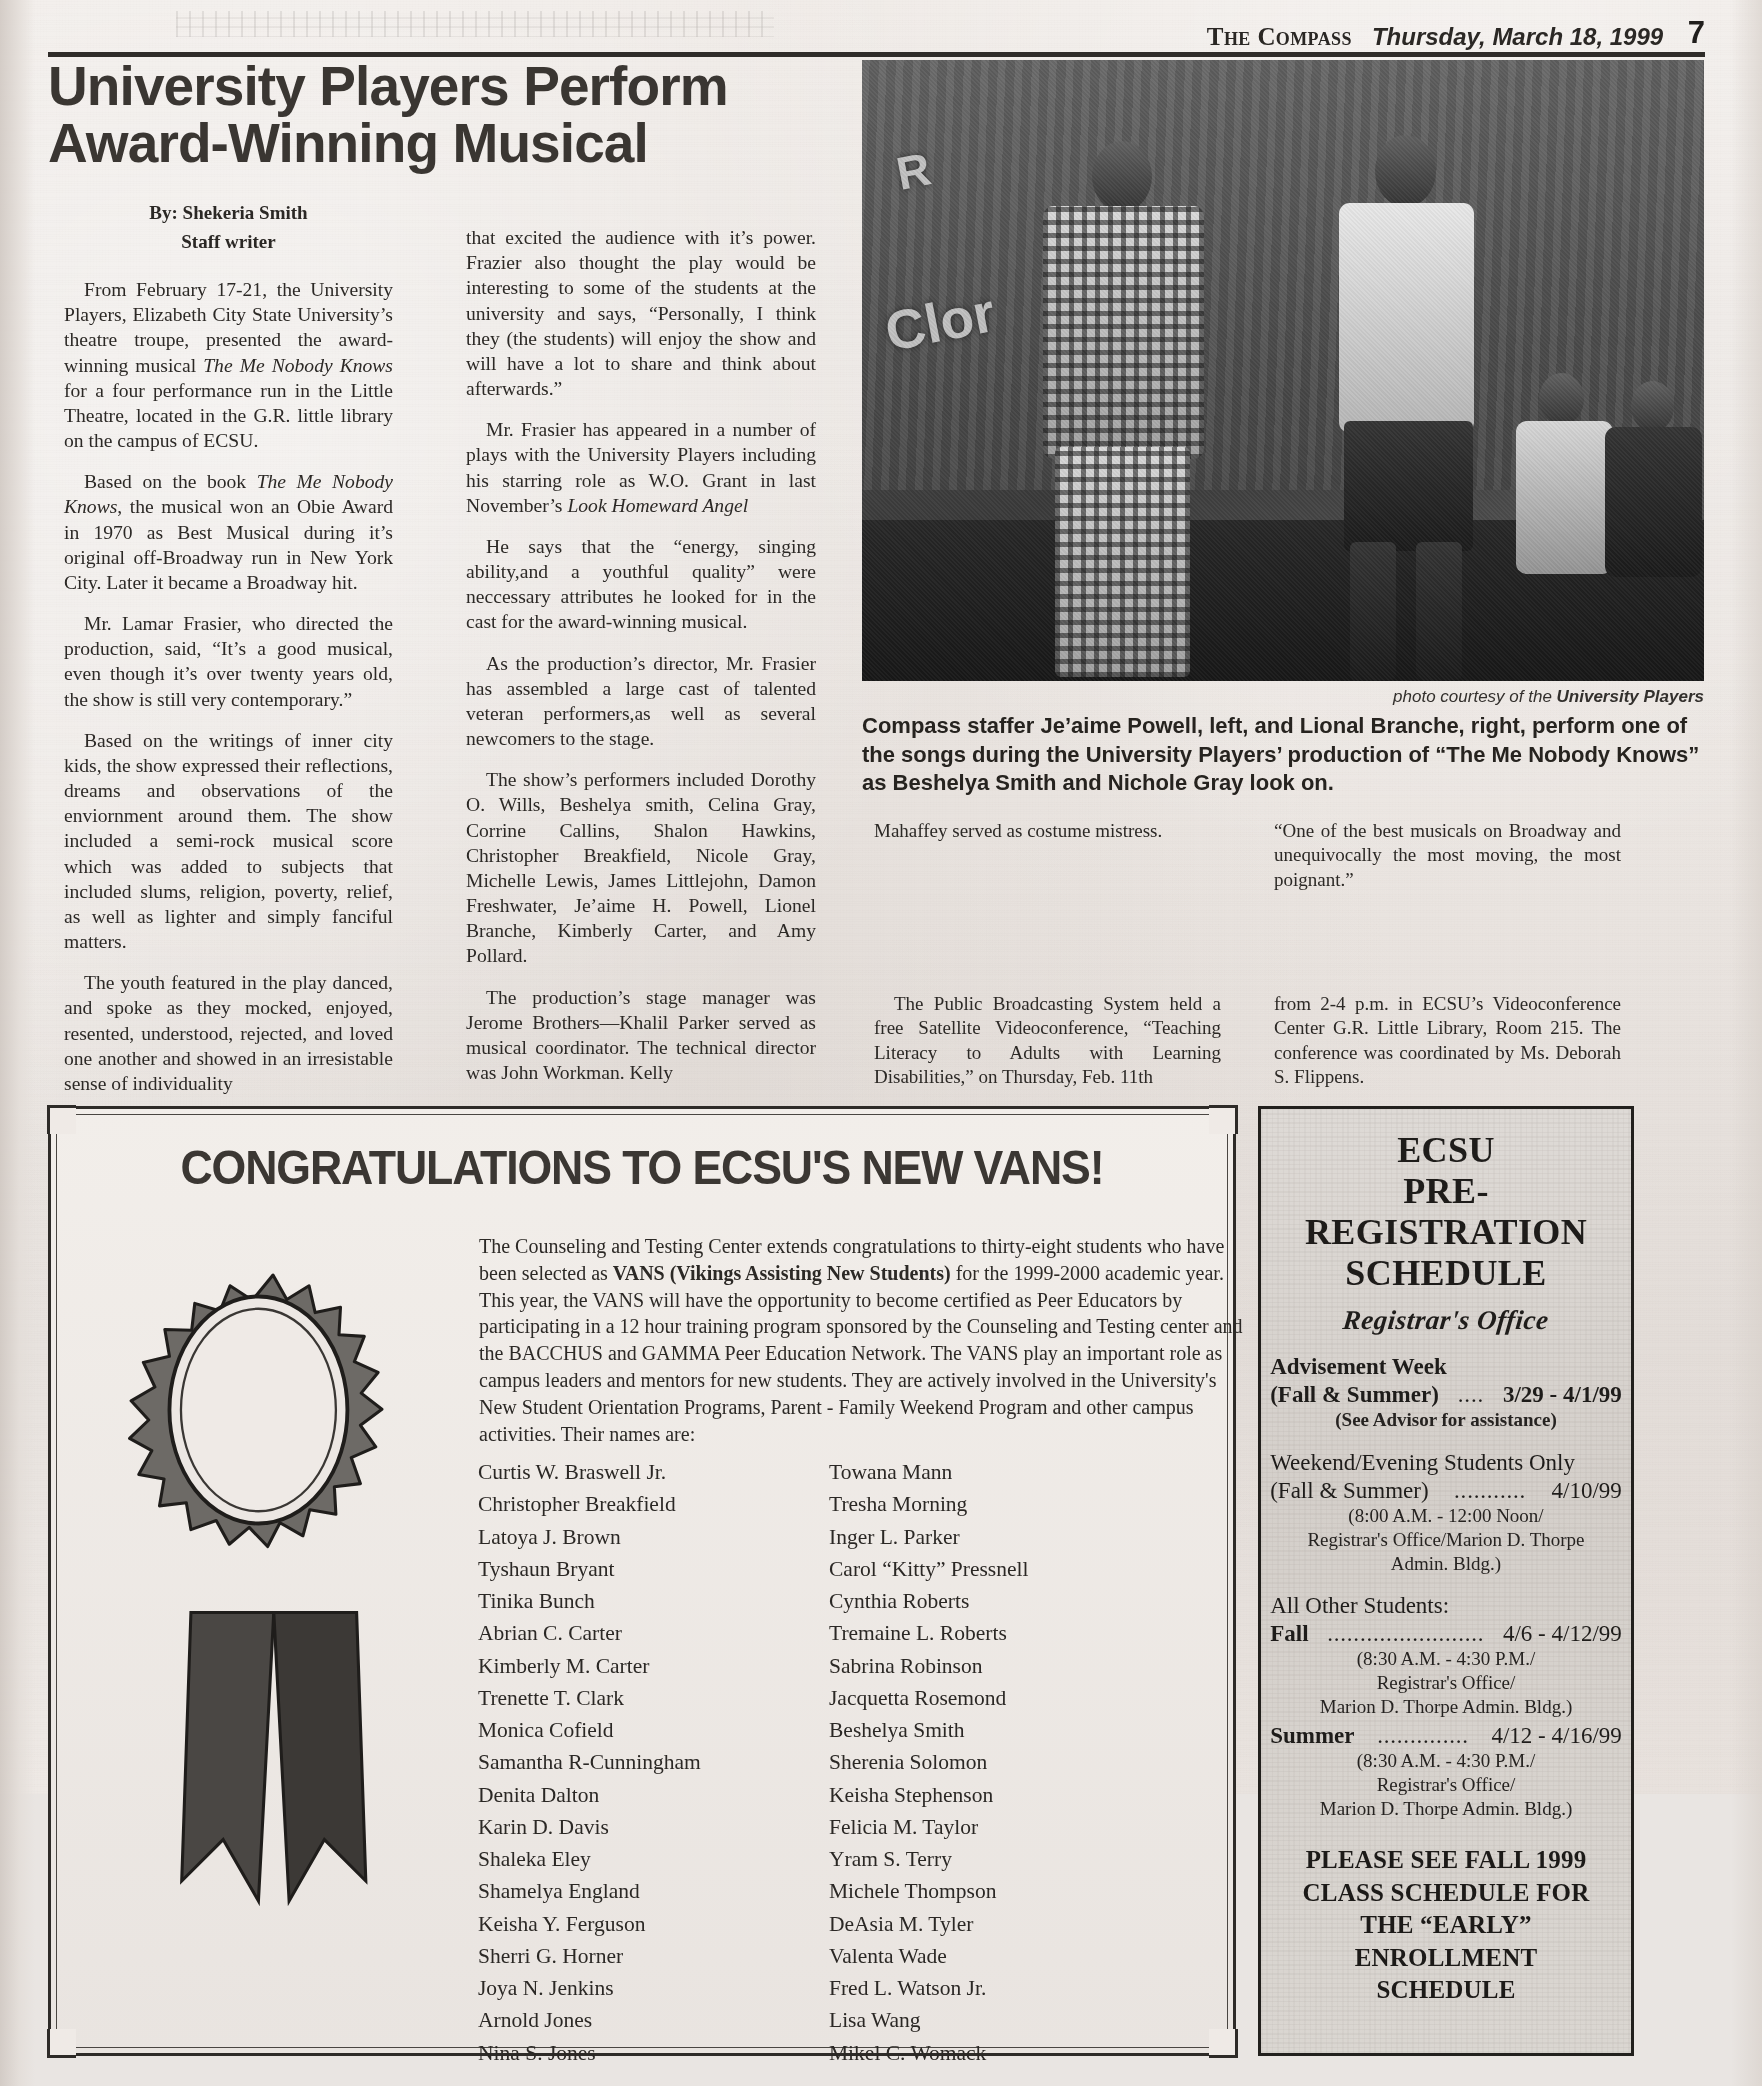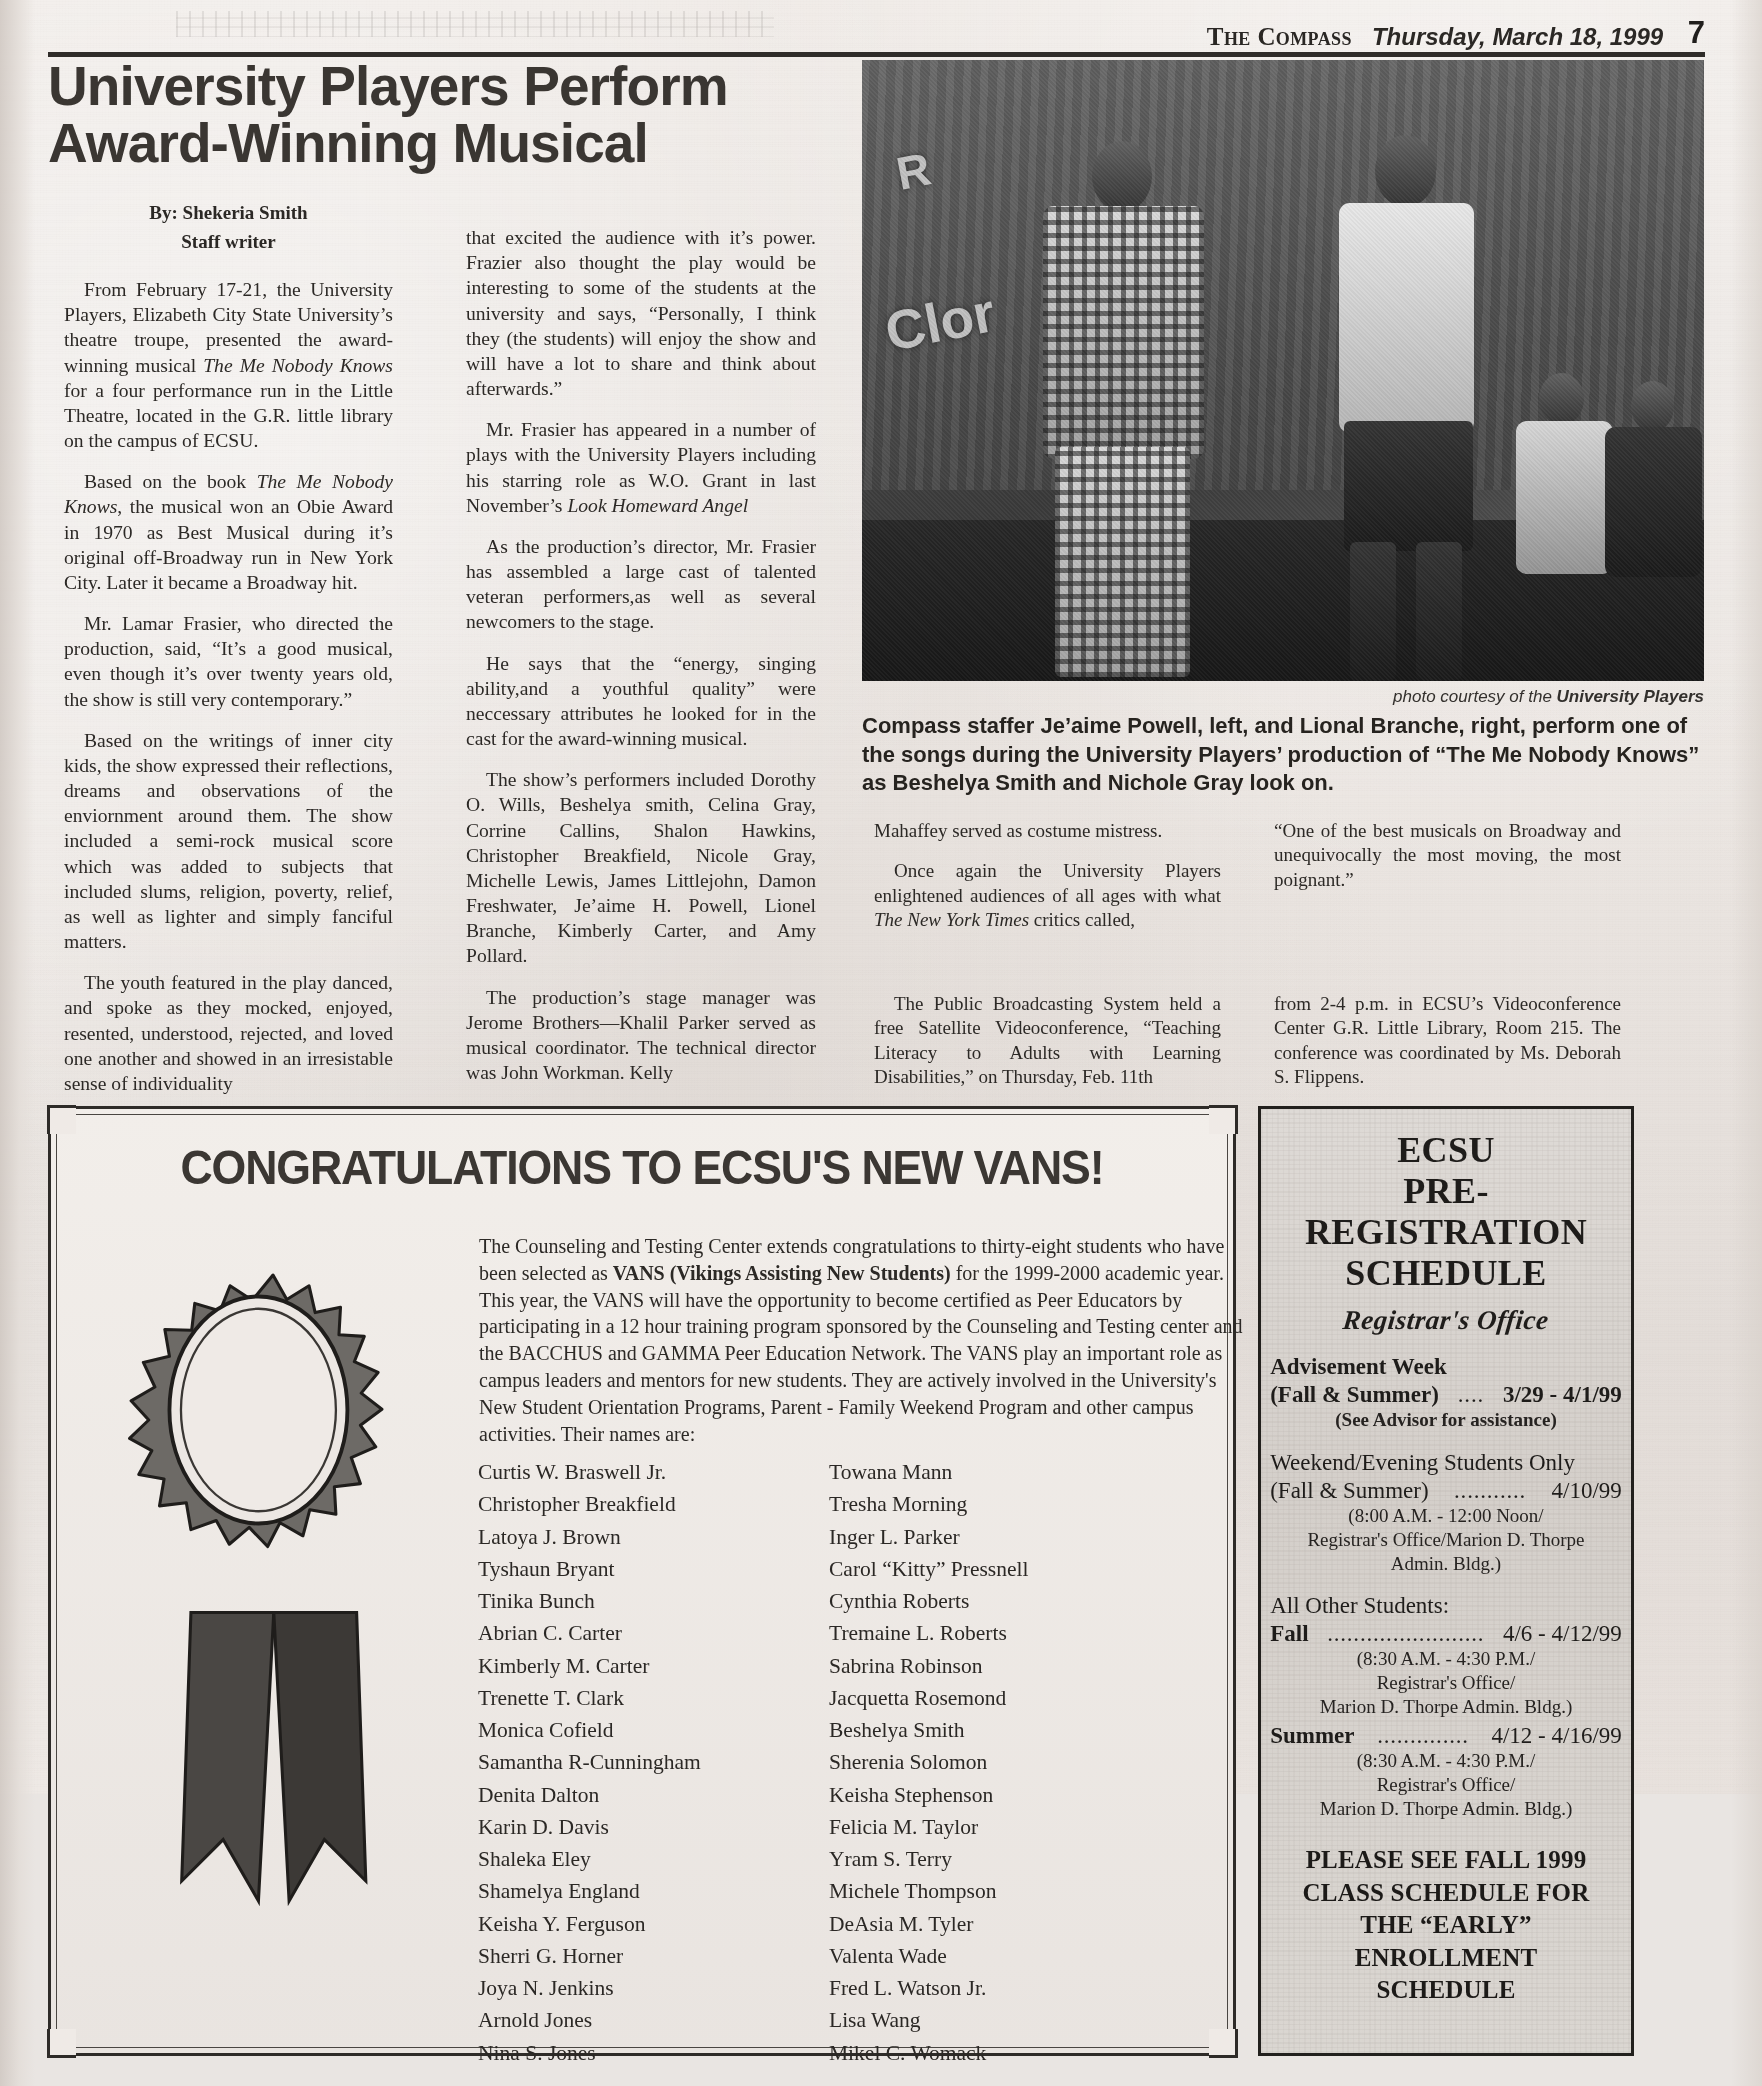--- a/index.html
+++ b/index.html
@@ -301,22 +301,22 @@
     <p>From February 17-21, the University Players, Elizabeth City State University’s theatre troupe, presented the award-winning musical <i>The Me Nobody Knows</i> for a four performance run in the Little Theatre, located in the G.R. little library on the campus of ECSU.</p>
     <p>Based on the book <i>The Me Nobody Knows</i>, the musical won an Obie Award in 1970 as Best Musical during it’s original off-Broadway run in New York City. Later it became a Broadway hit.</p>
     <p>Mr. Lamar Frasier, who directed the production, said, “It’s a good musical, even though it’s over twenty years old, the show is still very contemporary.”</p>
     <p>Based on the writings of inner city kids, the show expressed their reflections, dreams and observations of the enviornment around them. The show included a semi-rock musical score which was added to subjects that included slums, religion, poverty, relief, as well as lighter and simply fanciful matters.</p>
     <p>The youth featured in the play danced, and spoke as they mocked, enjoyed, resented, understood, rejected, and loved one another and showed in an irresistable sense of individuality</p>
   </div>
 
   <div class="col" id="col2">
     <p class="noind">that excited the audience with it’s power. Frazier also thought the play would be interesting to some of the students at the university and says, “Personally, I think they (the students) will enjoy the show and will have a lot to share and think about afterwards.”</p>
     <p>Mr. Frasier has appeared in a number of plays with the University Players including his starring role as W.O. Grant in last November’s <i>Look Homeward Angel</i></p>
+    <p>He says that the “energy, singing ability,and a youthful quality” were neccessary attributes he looked for in the cast for the award-winning musical.</p>
     <p>As the production’s director, Mr. Frasier has assembled a large cast of talented veteran performers,as well as several newcomers to the stage.</p>
-    <p>He says that the “energy, singing ability,and a youthful quality” were neccessary attributes he looked for in the cast for the award-winning musical.</p>
     <p>The show’s performers included Dorothy O. Wills, Beshelya smith, Celina Gray, Corrine Callins, Shalon Hawkins, Christopher Breakfield, Nicole Gray, Michelle Lewis, James Littlejohn, Damon Freshwater, Je’aime H. Powell, Lionel Branche, Kimberly Carter, and Amy Pollard.</p>
     <p>The production’s stage manager was Jerome Brothers—Khalil Parker served as musical coordinator. The technical director was John Workman. Kelly</p>
   </div>
 
   <div class="photo">
     <div class="ph-bg"></div>
     <div class="ph-wall"></div>
     <div class="ph-graf g1">R</div>
     <div class="ph-graf g2">Clor</div>
     <div class="ph-floor"></div>
@@ -337,21 +337,20 @@
   </div>
 
   <div class="photo-credit">
     <span>photo courtesy of the </span><b>University Players</b>
   </div>
 
   <div class="caption">Compass staffer Je’aime Powell, left, and Lional Branche, right, perform one of the songs during the University Players’ production of “The Me Nobody Knows” as Beshelya Smith and Nichole Gray look on.</div>
 
   <div class="col" id="col3">
     <p class="noind">Mahaffey served as costume mistress.</p>
-    <p>Once again the University Players enlightened audiences of all ages with what <i>The New York Times</i> critics called,</p>
   </div>
   <div class="col" id="col4">
     <p class="noind">“One of the best musicals on Broadway and unequivocally the most moving, the most poignant.”</p>
   </div>
 
 
   <div class="col" id="col5">
     <p>The Public Broadcasting System held a free Satellite Videoconference, “Teaching Literacy to Adults with Learning Disabilities,” on Thursday, Feb. 11th</p>
   </div>
   <div class="col" id="col6">

